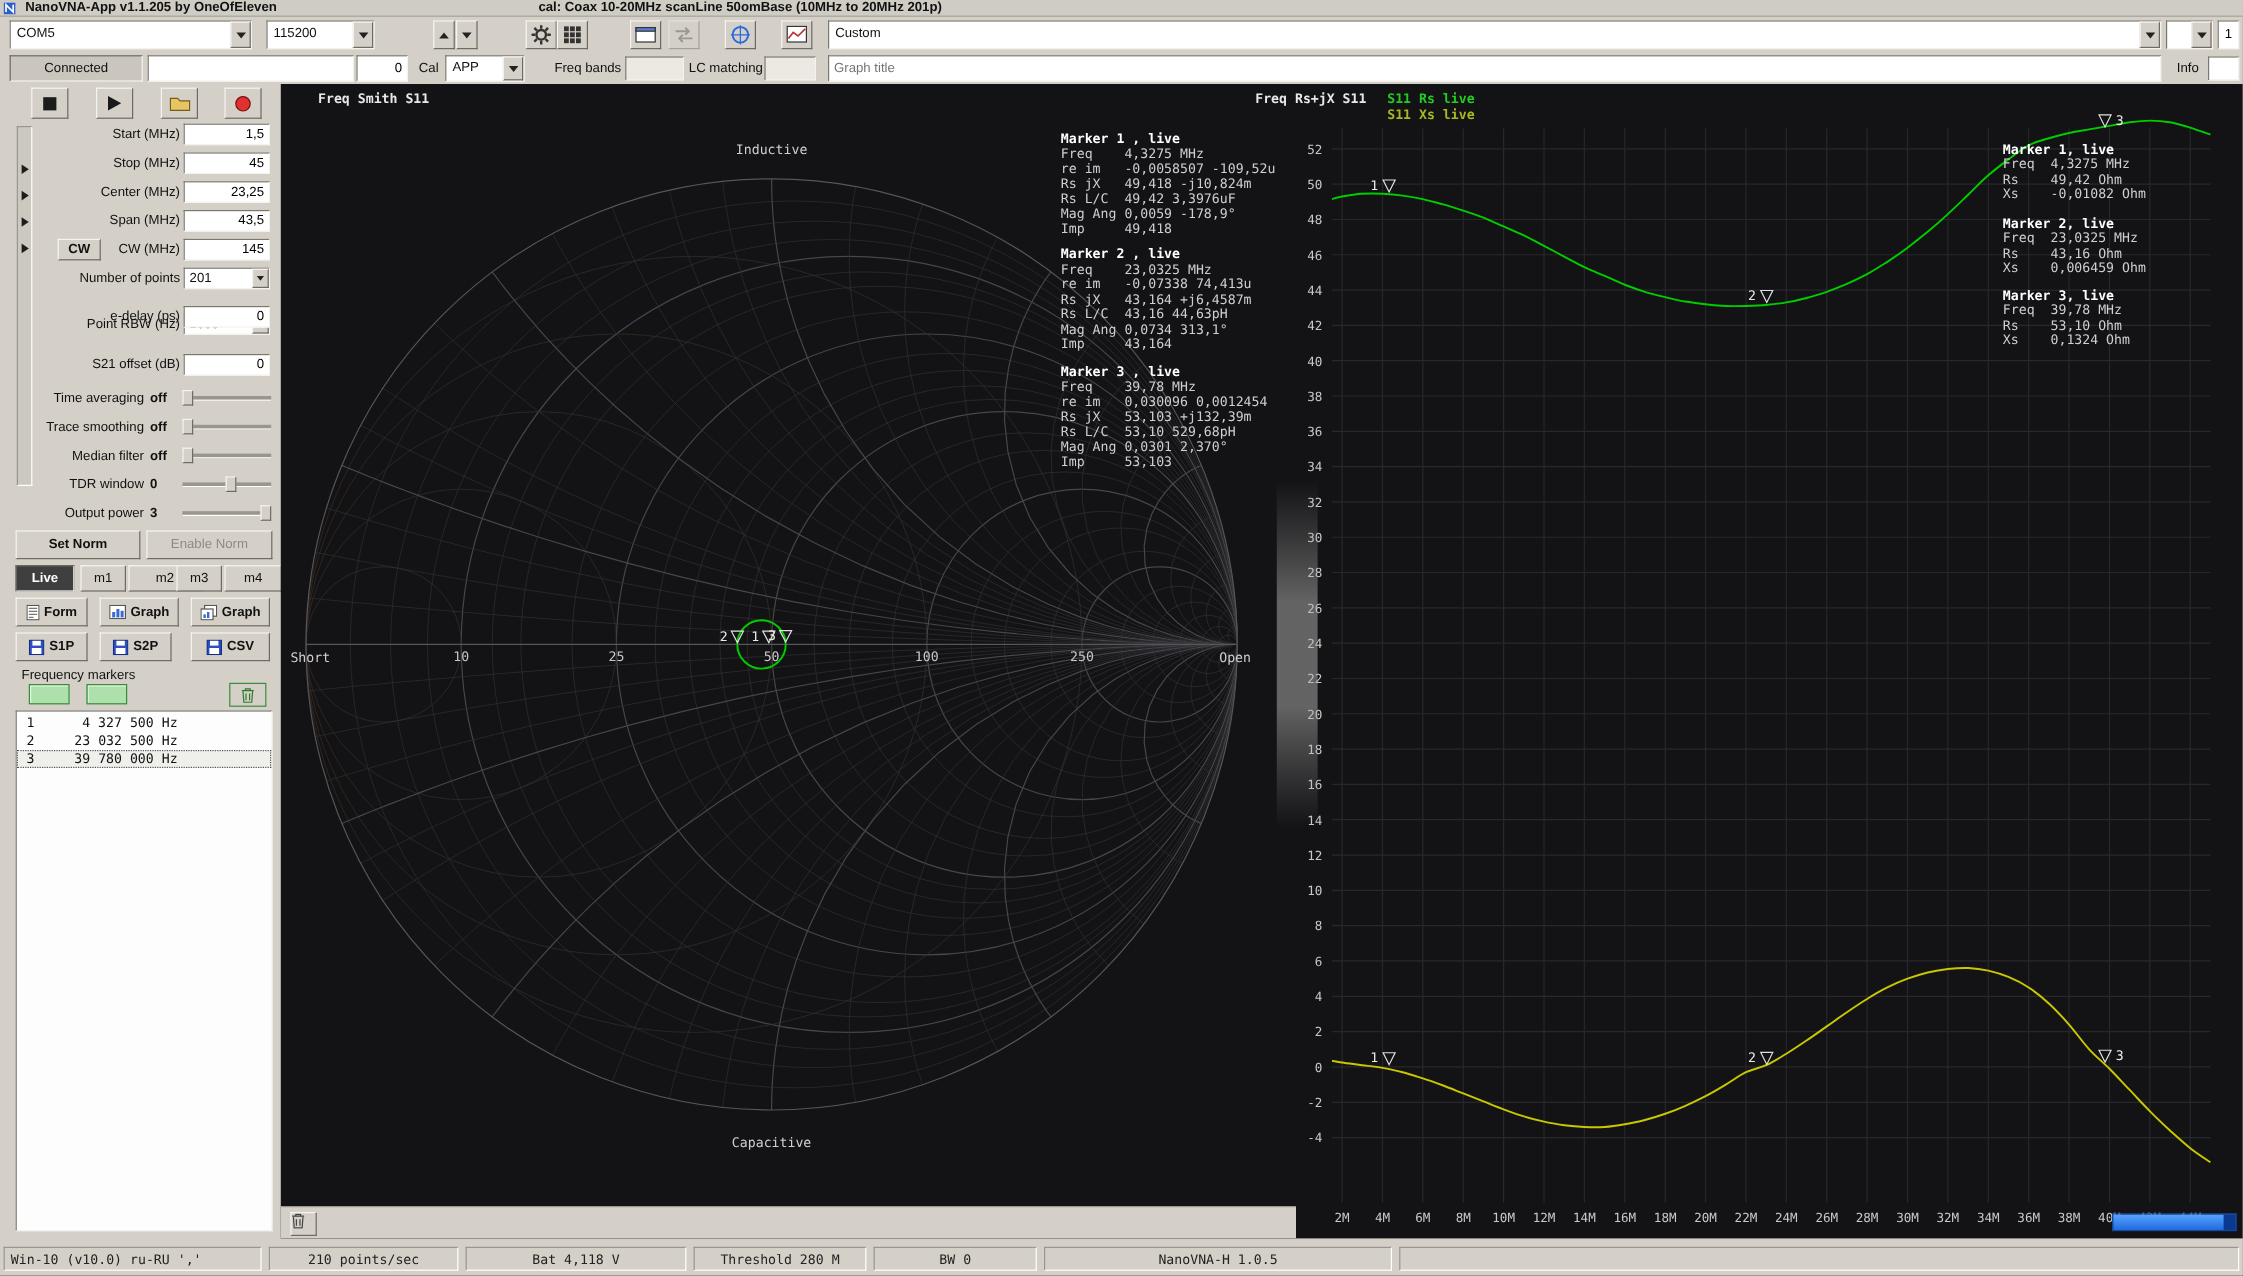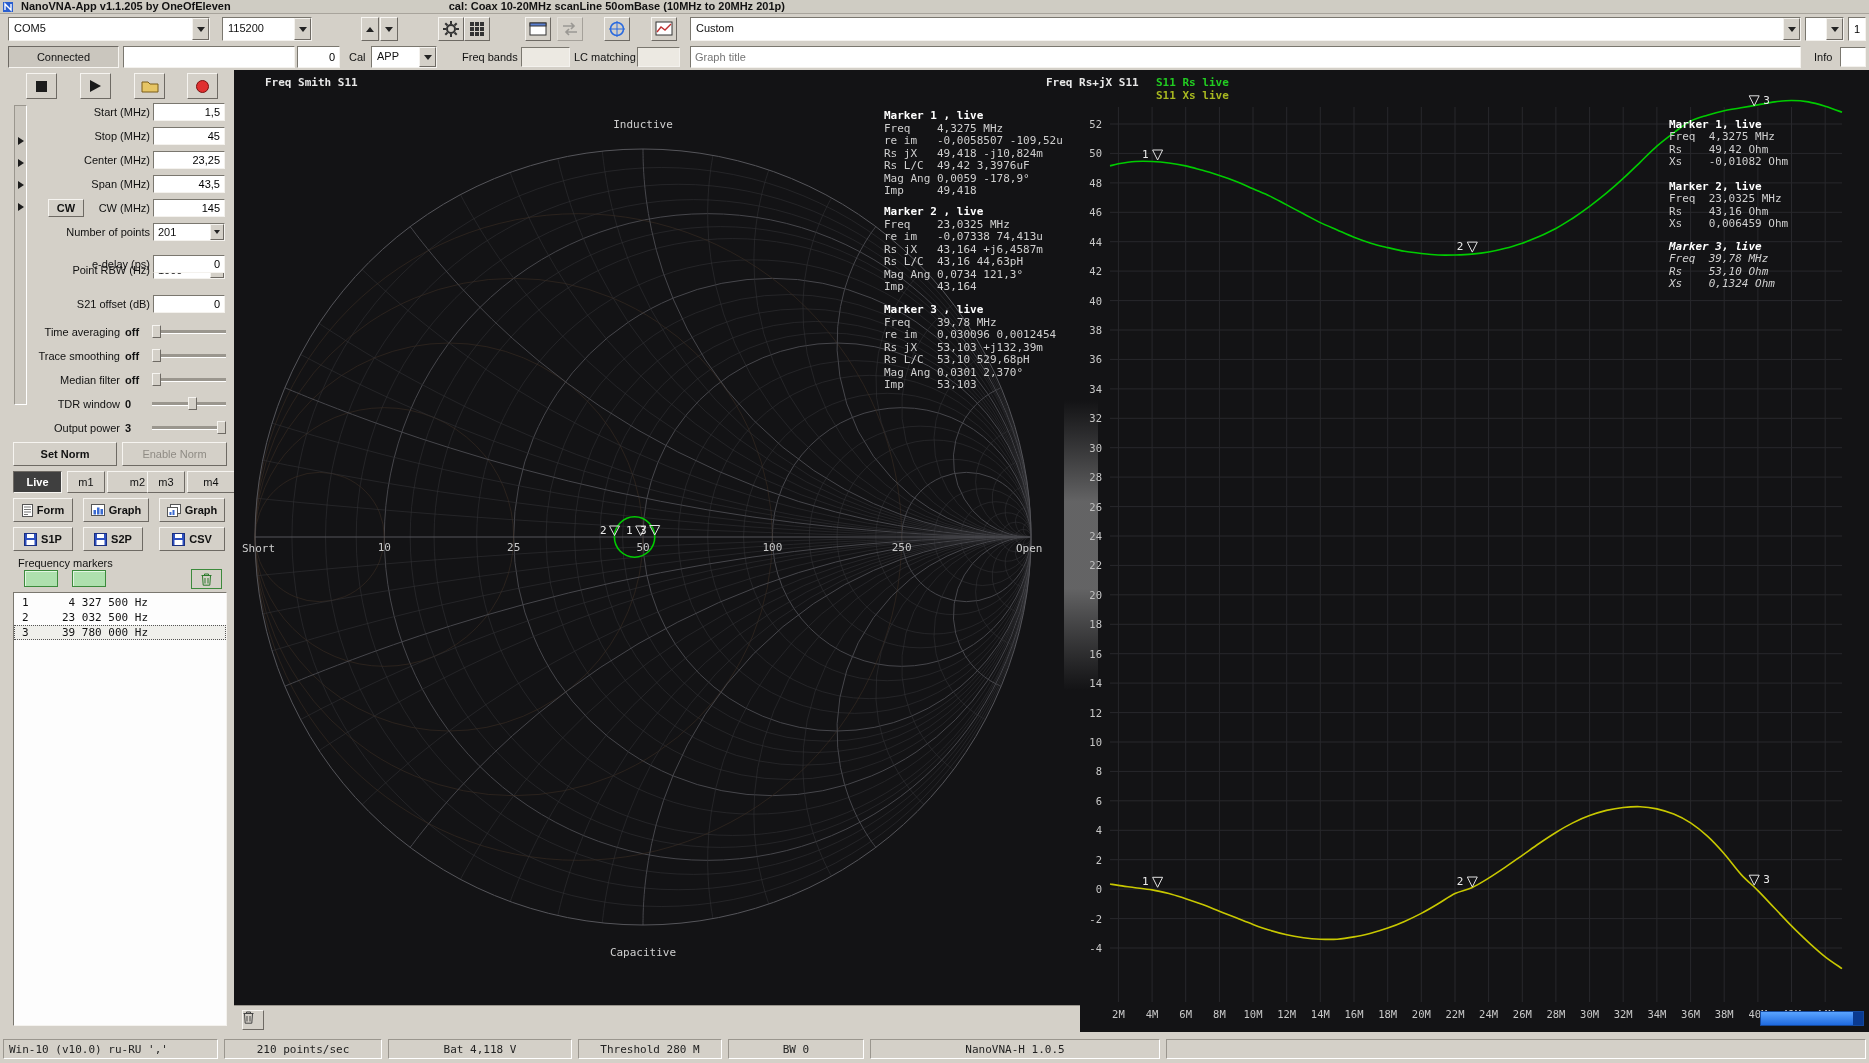--- a/index.html
+++ b/index.html
@@ -731,25 +731,25 @@
               <line x1="7" y1="5" x2="7" y2="10.5"></line>
           </g>
         </svg>
       </div>
     </div>
 
     <div class="progress-bar">
         <span class="cap"></span>
       </div>
   <div class="readout" style="left: 650px; top: 40px; line-height: 12.5px;"><div class="hdr">Marker 1 , live</div><div>Freq    4,3275 MHz</div><div>re im   -0,0058507 -109,52u</div><div>Rs jX   49,418 -j10,824m</div><div>Rs L/C  49,42 3,3976uF</div><div>Mag Ang 0,0059 -178,9°</div><div>Imp     49,418</div></div>
-      <div class="readout" style="left: 650px; top: 136px; line-height: 12.5px;"><div class="hdr">Marker 2 , live</div><div>Freq    23,0325 MHz</div><div>re im   -0,07338 74,413u</div><div>Rs jX   43,164 +j6,4587m</div><div>Rs L/C  43,16 44,63pH</div><div>Mag Ang 0,0734 121,3°</div><div>Imp     43,164</div></div>
+      <div class="readout" style="left: 650px; top: 136px; line-height: 12.5px;"><div class="hdr">Marker 2 , live</div><div>Freq    23,0325 MHz</div><div>re im   -0,07338 74,413u</div><div>Rs jX   43,164 +j6,4587m</div><div>Rs L/C  43,16 44,63pH</div><div>Mag Ang 0,0734 313,1°</div><div>Imp     43,164</div></div>
       <div class="readout" style="left: 650px; top: 234px; line-height: 12.5px;"><div class="hdr">Marker 3 , live</div><div>Freq    39,78 MHz</div><div>re im   0,030096 0,0012454</div><div>Rs jX   53,103 +j132,39m</div><div>Rs L/C  53,10 529,68pH</div><div>Mag Ang 0,0301 2,370°</div><div>Imp     53,103</div></div>
       <div class="readout" style="left: 1435px; top: 49px; line-height: 12.3px;"><div class="hdr">Marker 1, live</div><div>Freq  4,3275 MHz</div><div>Rs    49,42 Ohm</div><div>Xs    -0,01082 Ohm</div></div>
       <div class="readout" style="left: 1435px; top: 111px; line-height: 12.3px;"><div class="hdr">Marker 2, live</div><div>Freq  23,0325 MHz</div><div>Rs    43,16 Ohm</div><div>Xs    0,006459 Ohm</div></div>
-      <div class="readout" style="left: 1435px; top: 171px; line-height: 12.3px; font-style: italic;"><div class="hdr">Marker 3, live</div><div>Freq  39,78 MHz</div><div>Rs    53,10 Ohm</div><div>Xs    0,1324 Ohm</div></div>
+      <div class="readout" style="left: 1435px; top: 171px; line-height: 12.3px;"><div class="hdr">Marker 3, live</div><div>Freq  39,78 MHz</div><div>Rs    53,10 Ohm</div><div>Xs    0,1324 Ohm</div></div>
     </div>
 
   <div class="statusbar">
     <div class="sb-seg sb0">Win-10 (v10.0) ru-RU ','</div>
     <div class="sb-seg sb1">210 points/sec</div>
     <div class="sb-seg sb2">Bat 4,118 V</div>
     <div class="sb-seg sb3">Threshold 280 M</div>
     <div class="sb-seg sb4">BW 0</div>
     <div class="sb-seg sb5">NanoVNA-H 1.0.5</div>
     <div class="sb-seg sb-fill"></div>

